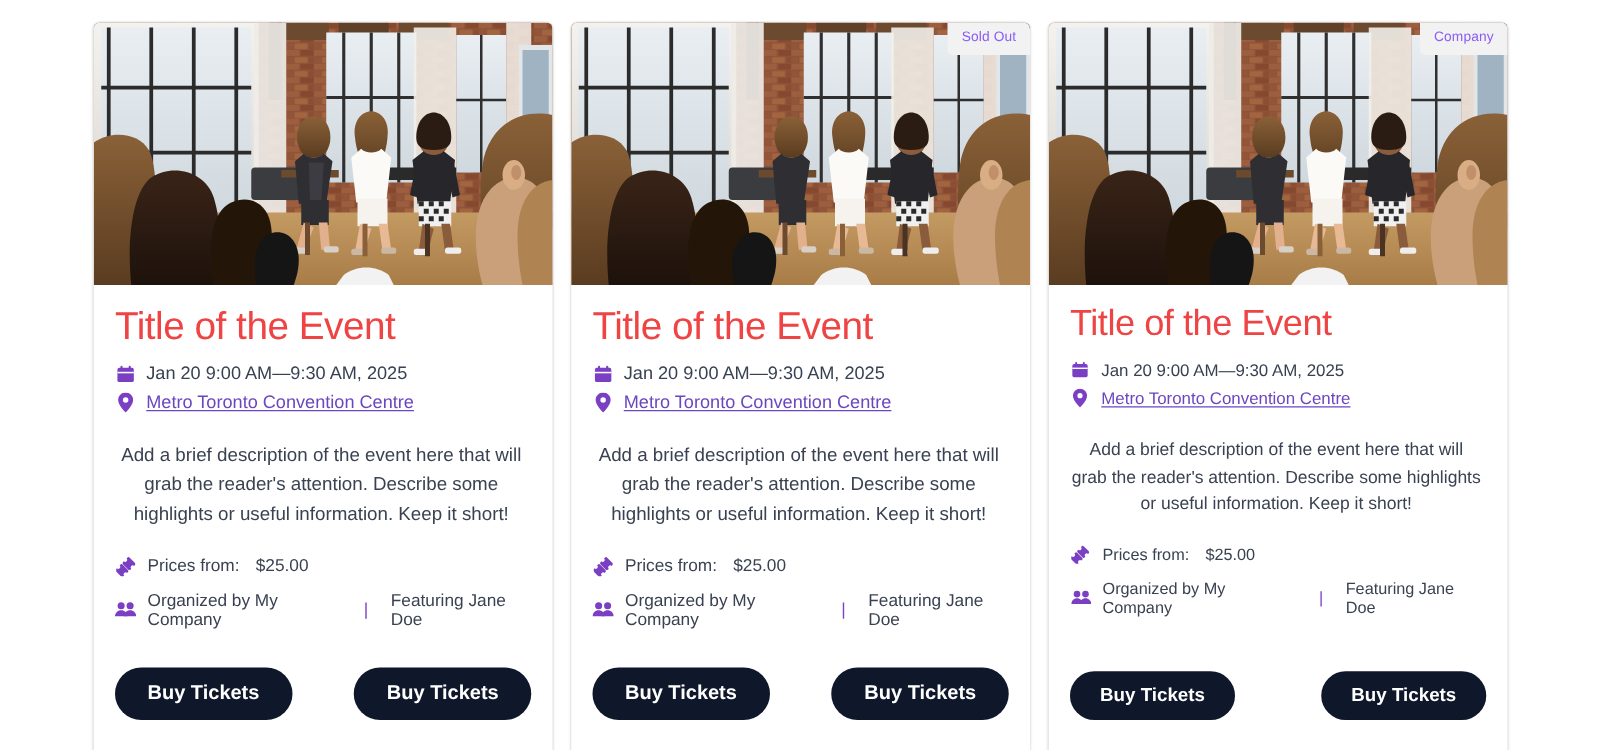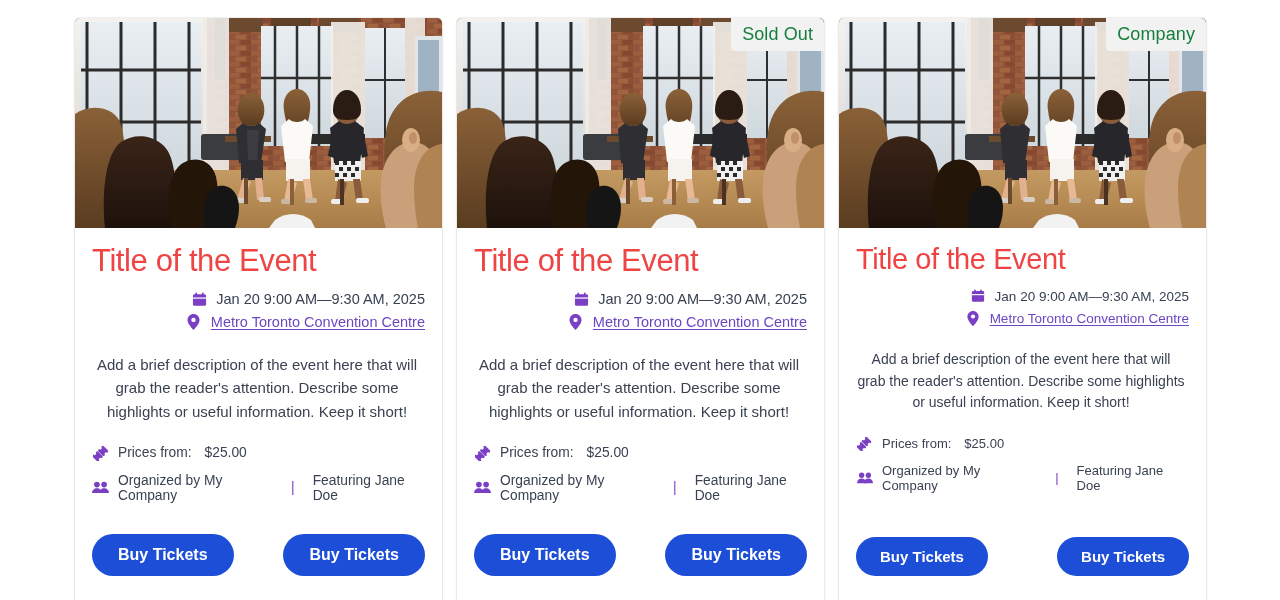--- a/index.html
+++ b/index.html
@@ -43,22 +43,22 @@
     border-radius: 5px 5px 0 0;
     background: #cfc6bd;
   }
   .photo { position: absolute; inset: 0; overflow: hidden; }
   .photo svg { display: block; width: 100%; height: 100%; }
 
   .badge {
     position: absolute;
     top: 0; right: 0;
     background: #f2f2f2;
-    color: #15803d;
-    font-size: 18px;
+    color: #8b5cf6;
+    font-size: 11px;
     line-height: 1;
     padding: 7px 11px 8px 11px;
     border-radius: 0 5px 0 4px;
     letter-spacing: .1px;
     white-space: nowrap;
   }
 
   
   .body {
     padding: 16px 17px 0 17px;
@@ -76,21 +76,20 @@
   }
   .card.sm .title { font-size: 29px; }
 
   .metarow {
     display: flex;
     align-items: center;
     gap: 9px;
     margin-bottom: 7px;
     font-size: 14.5px;
     color: #384152;
-    justify-content: flex-end;
   }
   .card.sm .metarow { font-size: 13.5px; }
   .metarow .ic { flex: 0 0 auto; display: flex; align-items: center; justify-content: center; width: 16px; }
   .metarow .ic svg { display: block; }
   .venue-link {
     color: #6b46c1;
     text-underline-offset: 2px;
   }
 
   .desc {
@@ -118,21 +117,21 @@
   .price-val { margin-left: 4px; }
 
   .actions {
     display: flex;
     gap: 10px;
     justify-content: space-between;
     padding: 31px 0 30px 0;
     margin-top: auto;
   }
   .btn {
-    background: #1d4ed8;
+    background: #0f172a;
     color: #ffffff;
     border: none;
     border-radius: 999px;
     font-size: 16px;
     font-weight: 700;
     font-family: "Liberation Sans", sans-serif;
     padding: 12px 26px;
     cursor: pointer;
     white-space: nowrap;
     line-height: 1.15;

